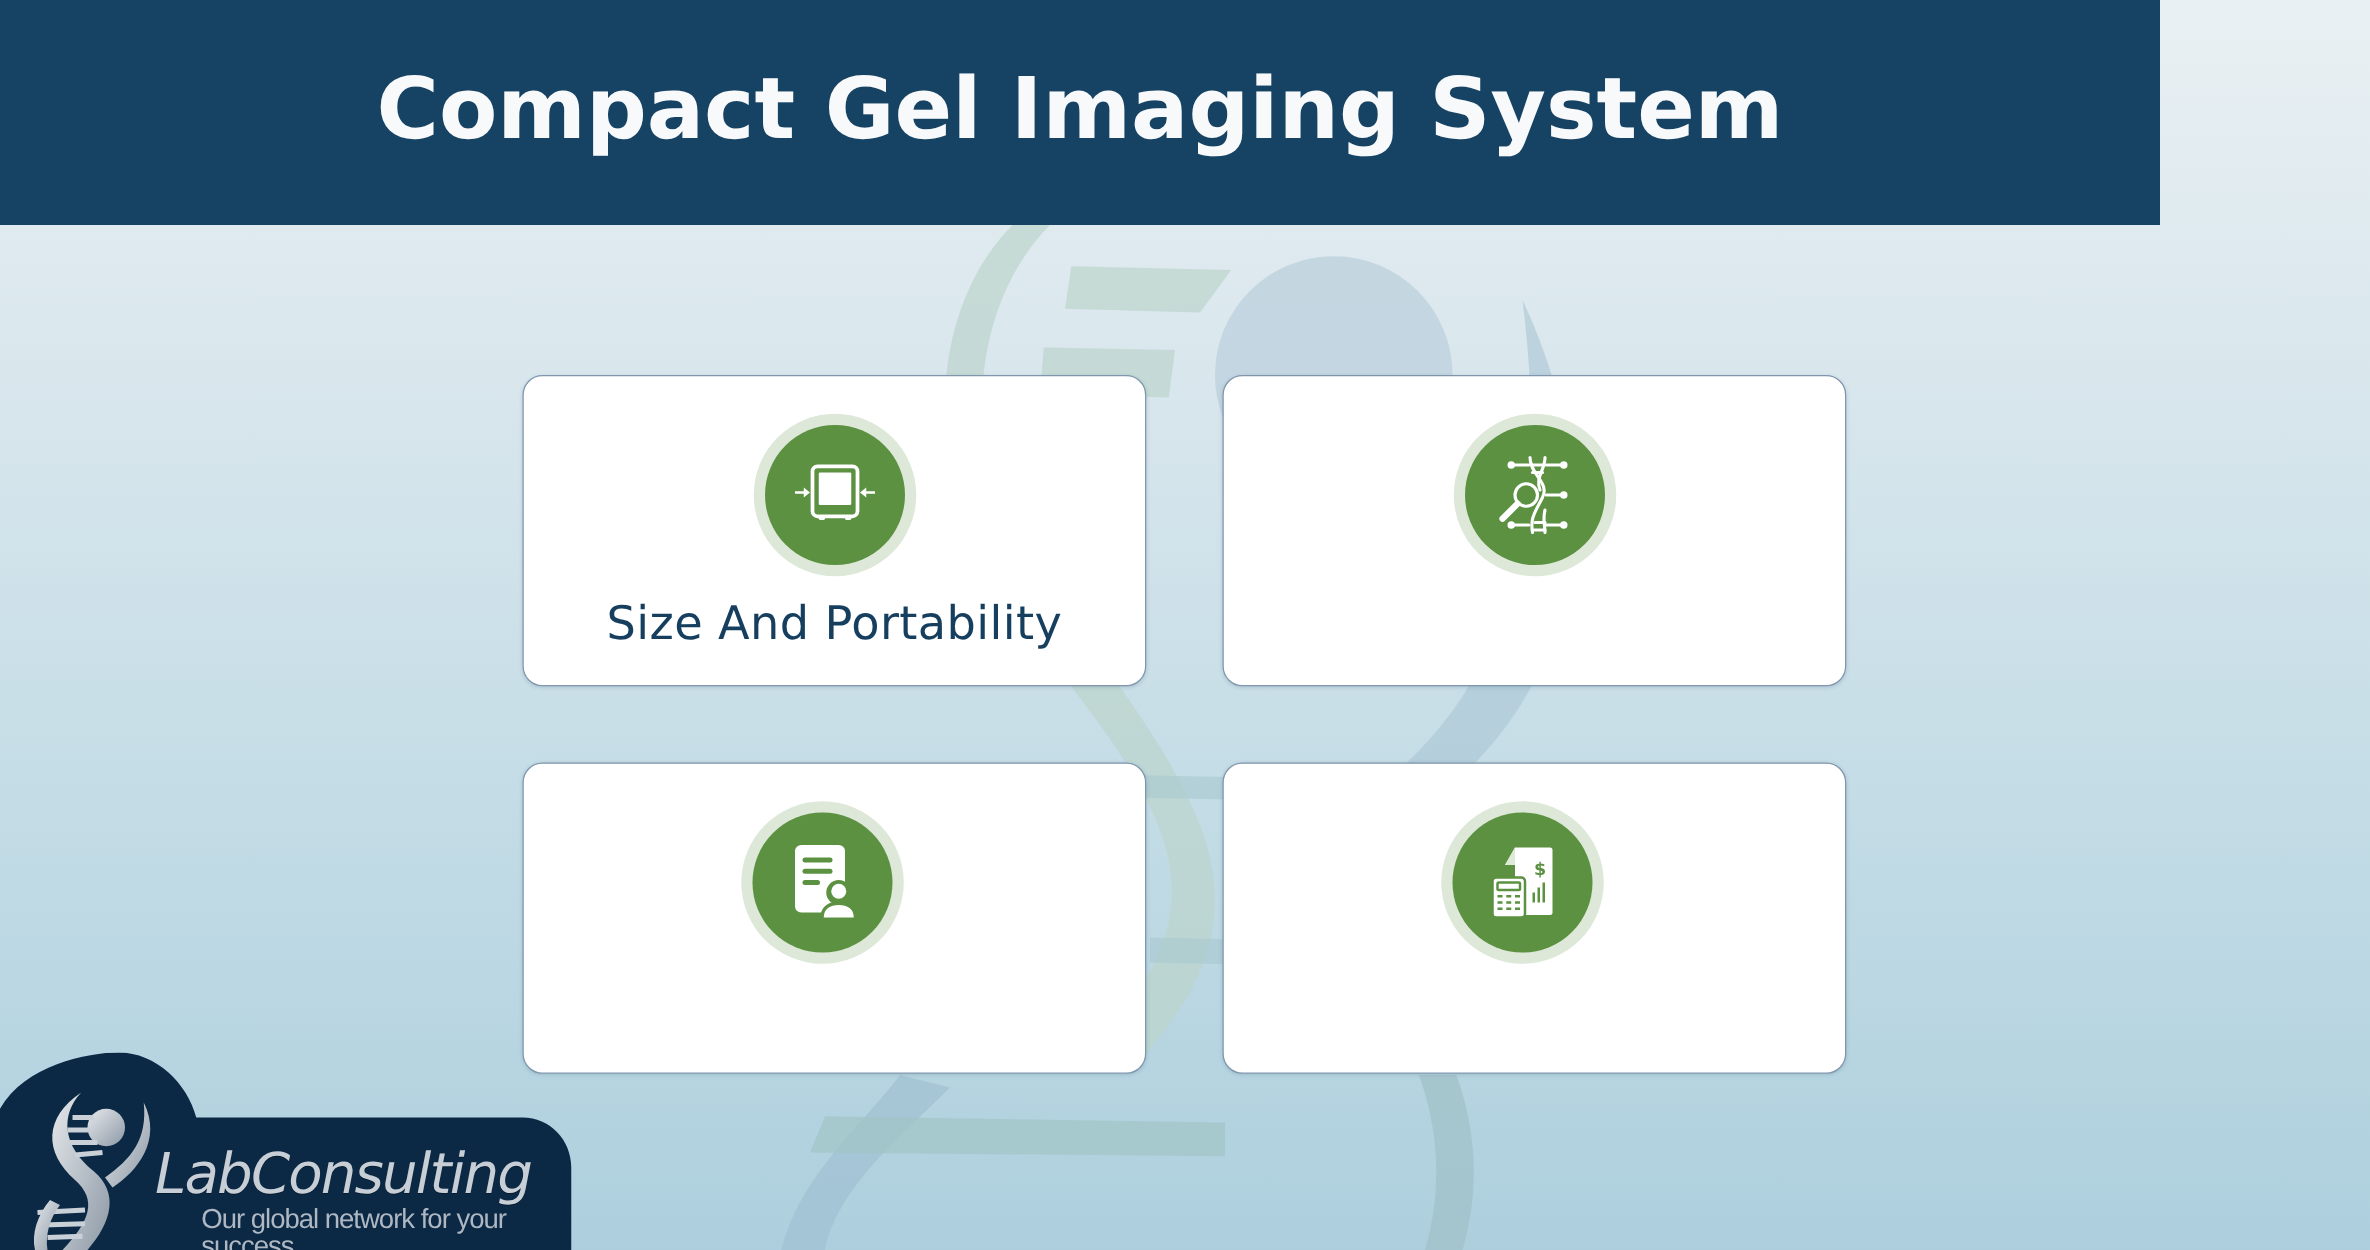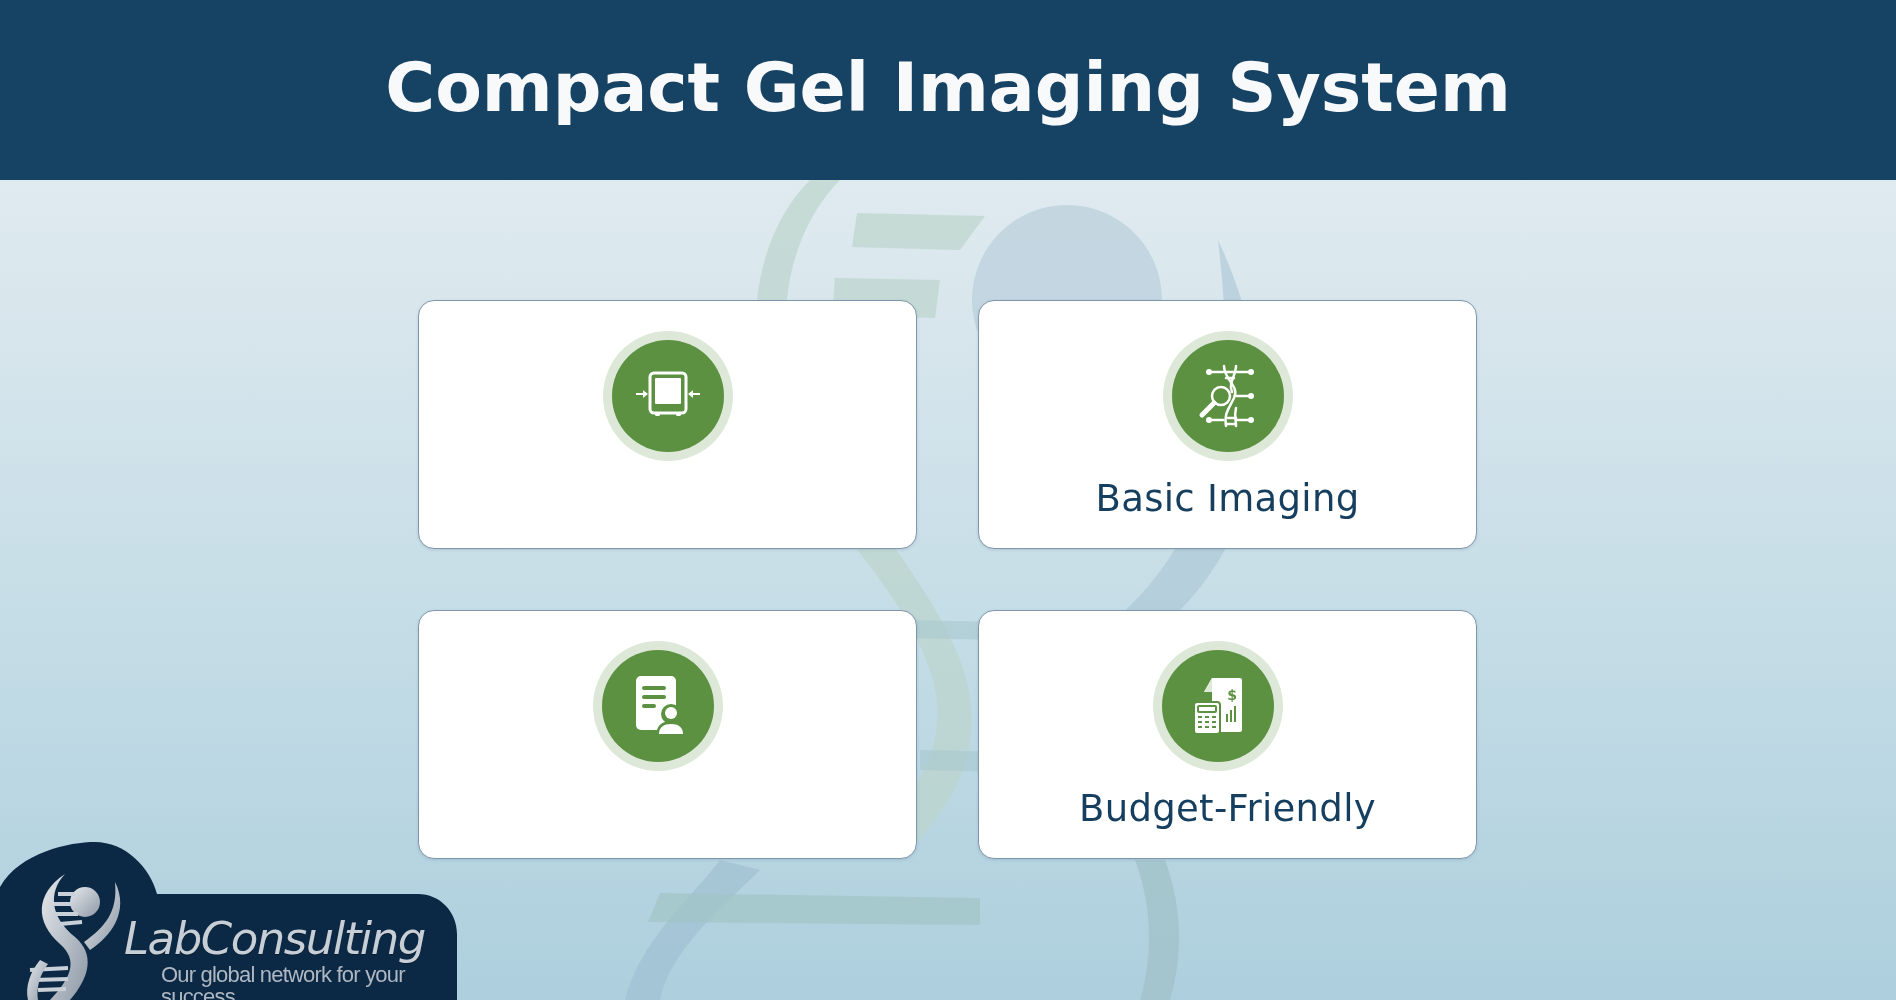--- a/index.html
+++ b/index.html
@@ -2,21 +2,21 @@
 <html><head>
 <meta charset="utf-8">
 <style>
   html, body { margin: 0; padding: 0; }
   body {
     width: 1896px; height: 1000px; overflow: hidden; position: relative;
     font-family: "Liberation Sans", "DejaVu Sans", sans-serif;
     background: linear-gradient(180deg, #e9f0f3 0%, #d6e5ec 35%, #c3dce6 65%, #adcfdd 100%);
   }
   .header {
-    position: absolute; left: 0; top: 0; width: 1896px; height: 180px;
+    position: absolute; left: 0; top: 0; width: 1728px; height: 180px;
     background: #164263; display: flex; align-items: center; justify-content: center;
     z-index: 3;
   }
   .header h1 {
     margin: 0; color: #f8f9fa; font-family: "DejaVu Sans", sans-serif;
     font-weight: bold; font-size: 68px; letter-spacing: 0px; line-height: 1;
     transform: translateY(-2px);
   }
   .watermark { position: absolute; left: 0; top: 0; width: 1896px; height: 1000px; z-index: 1; }
   .card {
@@ -81,20 +81,21 @@
       <svg width="80" height="80" viewBox="0 0 80 80">
         <rect x="22" y="17" width="36" height="40" rx="4" fill="none" stroke="#fff" stroke-width="3"></rect>
         <rect x="27" y="22" width="26" height="26" rx="1" fill="#fff"></rect>
         <rect x="27" y="57" width="5" height="3" rx="1.5" fill="#fff"></rect>
         <rect x="48" y="57" width="5" height="3" rx="1.5" fill="#fff"></rect>
         <path d="M8 37 h7 v-3 l5 4 l-5 4 v-3 h-7 z" fill="#fff"></path>
         <path d="M72 37 h-7 v-3 l-5 4 l5 4 v-3 h7 z" fill="#fff"></path>
       </svg>
     </div>
   </div>
+  <div class="label">Size And Portability</div>
 </div>
 
 <div class="card" style="left:978px; top:300px;">
   <div class="icon-ring">
     <div class="icon-disc">
       <svg width="80" height="80" viewBox="0 0 80 80">
         <g stroke="#fff" stroke-width="2.5" fill="none" stroke-linecap="round">
           <path d="M36 10 C 36 24, 52 30, 46 42 C 40 54, 36 58, 38 70"></path>
           <path d="M48 10 C 48 20, 40 26, 44 36"></path>
           <path d="M48 52 C 46 60, 48 64, 48 70"></path>
@@ -111,21 +112,20 @@
           <line x1="26" y1="47" x2="14" y2="59" stroke-width="5"></line>
         </g>
         <circle cx="21" cy="16" r="3" fill="#fff"></circle>
         <circle cx="63" cy="16" r="3" fill="#fff"></circle>
         <circle cx="63" cy="40" r="3" fill="#fff"></circle>
         <circle cx="21" cy="64" r="3" fill="#fff"></circle>
         <circle cx="63" cy="64" r="3" fill="#fff"></circle>
       </svg>
     </div>
   </div>
-  <div class="label">Basic Imaging</div>
 </div>
 
 <div class="card" style="left:418px; top:610px;">
   <div class="icon-ring" style="margin-left:-75px;">
     <div class="icon-disc">
       <svg width="80" height="80" viewBox="0 0 80 80">
         <rect x="18" y="10" width="40" height="54" rx="5" fill="#fff"></rect>
         <rect x="24" y="20" width="24" height="4" rx="2" fill="#5b9140"></rect>
         <rect x="24" y="29" width="24" height="4" rx="2" fill="#5b9140"></rect>
         <rect x="24" y="38" width="14" height="4" rx="2" fill="#5b9140"></rect>
@@ -157,21 +157,20 @@
           <rect x="20" y="55" width="4" height="2"></rect>
             <rect x="27" y="55" width="4" height="2"></rect>
             <rect x="34" y="55" width="4" height="2"></rect>
           <rect x="20" y="60" width="4" height="2"></rect>
             <rect x="27" y="60" width="4" height="2"></rect>
             <rect x="34" y="60" width="4" height="2"></rect>
         </g>
       </svg>
     </div>
   </div>
-  <div class="label">Budget-Friendly</div>
 </div>
 
 <div class="logo">
   <svg width="460" height="158" viewBox="0 0 460 158" style="position:absolute;left:0;top:0;">
     <path d="M0 45 C 20 10, 70 0, 95 0 C 125 0, 150 25, 157 52 L 418 52 C 440 52, 457 70, 457 92 L 457 158 L 0 158 Z" fill="#0b2944"></path>
   </svg>
   <svg width="120" height="158" viewBox="0 0 120 158" style="position:absolute;left:20px;top:0;">
     <defs>
       <linearGradient id="lg" x1="0" x2="1" y1="0" y2="1">
         <stop offset="0" stop-color="#e6e9ec"></stop>

